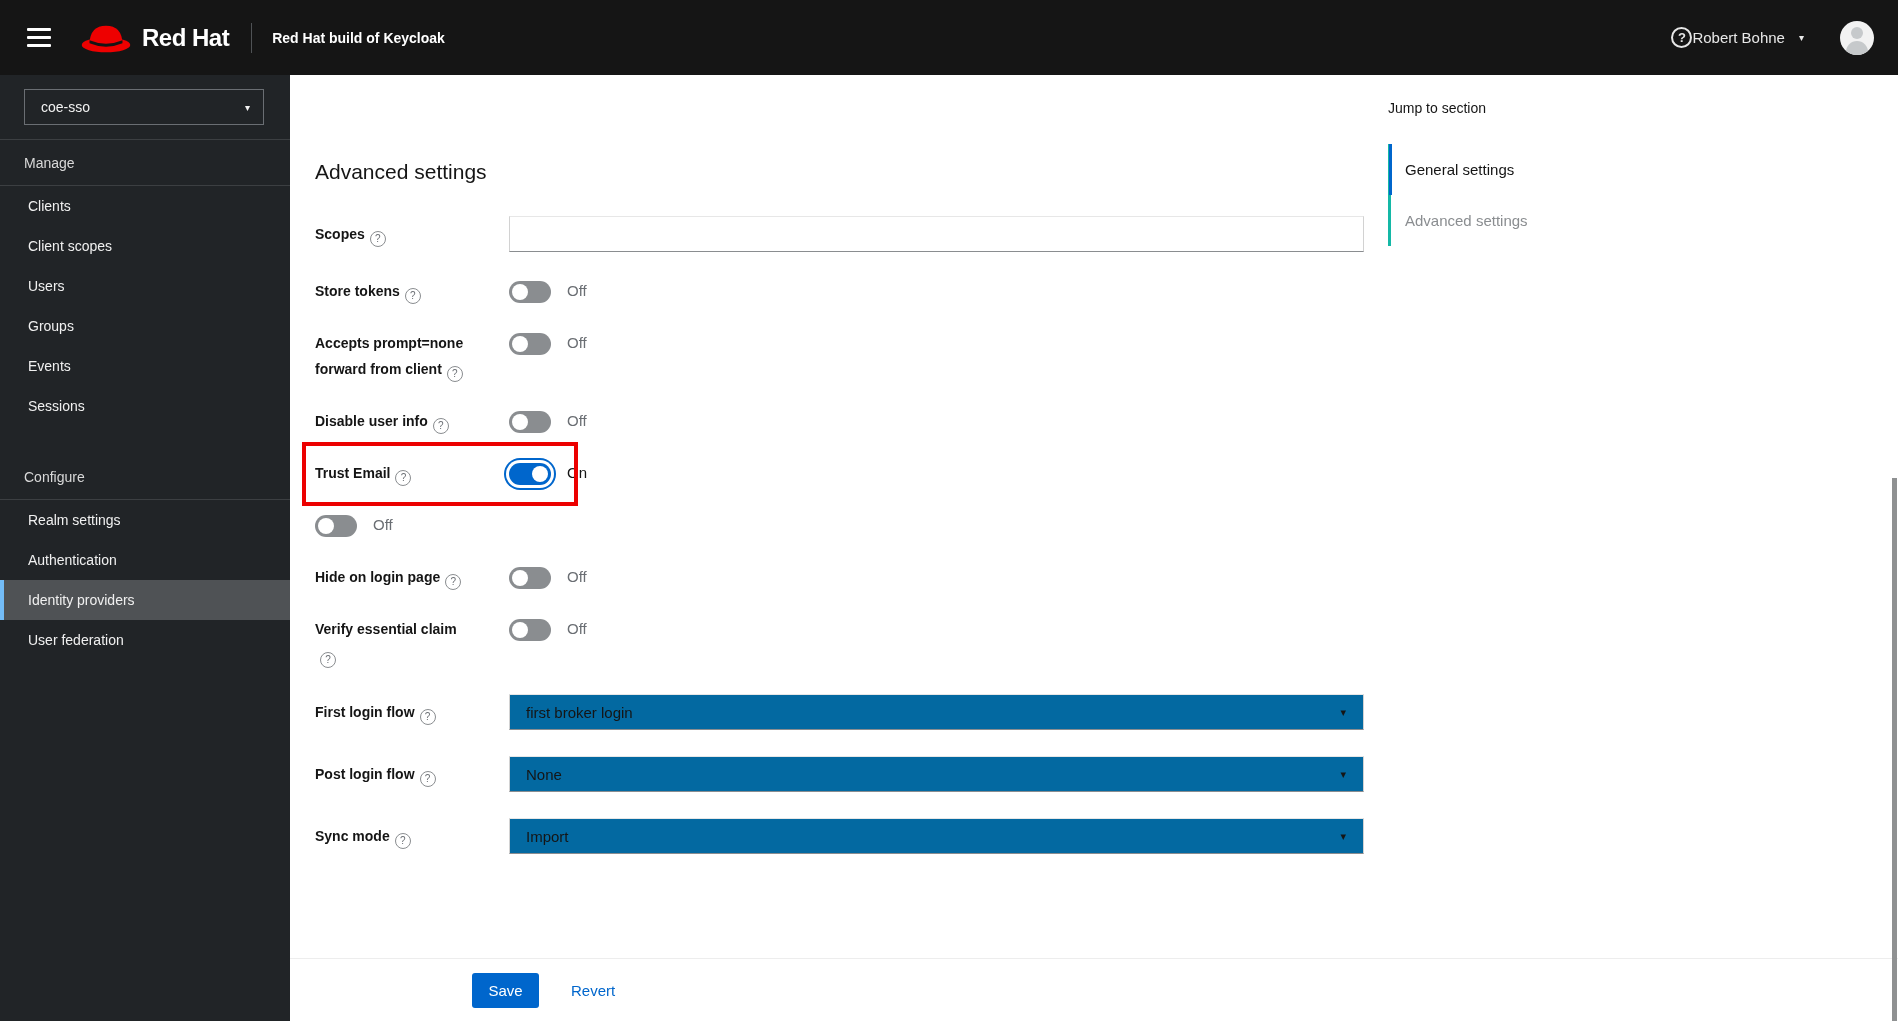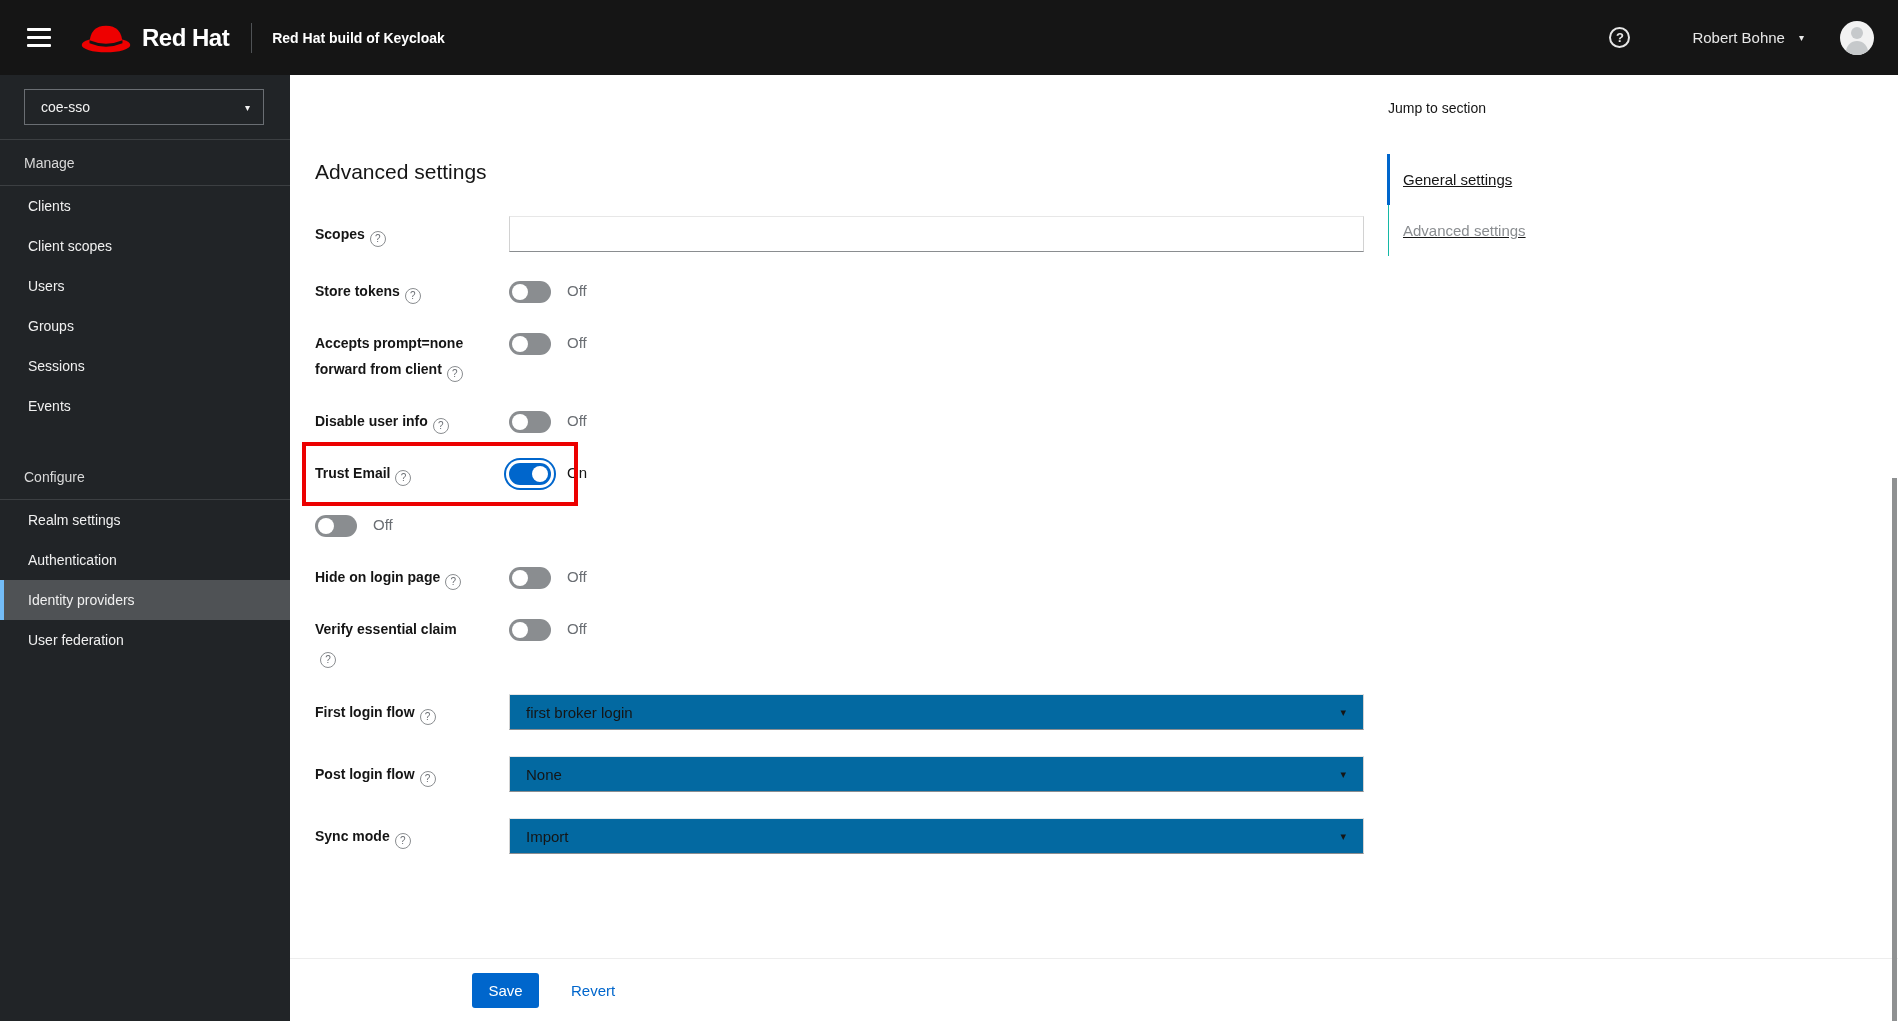--- a/index.html
+++ b/index.html
@@ -21,21 +21,21 @@
   .brand svg { width:52px; height:36px; }
   .brand-text { color:#fff; font-size:24px; font-weight:700; margin-left:10px; letter-spacing:-0.5px; }
   .header-divider { width:1px; height:30px; background:#4f5255; margin:0 20px 0 22px; }
   .product-title { color:#fff; font-size:14px; font-weight:700; }
   .header-right { margin-left:auto; display:flex; align-items:center; margin-right:24px; }
   .help-icon {
     width:21px; height:21px; border:2px solid #e6e6e6; border-radius:50%;
     color:#e6e6e6; font-size:13px; font-weight:700; display:flex; align-items:center;
     justify-content:center; cursor:pointer;
   }
-  .user-menu { display:flex; align-items:center; margin-left:62px; cursor:pointer; }
+  .user-menu { display:flex; align-items:center; cursor:pointer; }
   .user-name { color:#e8e8e8; font-size:15px; }
   .user-caret { color:#e8e8e8; font-size:10px; margin-left:14px; }
   .avatar {
     width:34px; height:34px; border-radius:50%; background:#f2f2f2;
     margin-left:36px; position:relative; overflow:hidden; cursor:pointer;
   }
   .avatar .head { position:absolute; width:12px; height:12px; border-radius:50%; background:#c6c9cb; left:11px; top:6px; }
   .avatar .body { position:absolute; width:22px; height:14px; border-radius:11px 11px 0 0; background:#c6c9cb; left:6px; top:20px; }
 
   
@@ -101,22 +101,22 @@
   .switch-state.off { color:#6a6e73; }
   .switch-state.on { color:#151515; }
 
   .highlight-box {
     position:absolute; left:-13px; top:-18px; width:276px; height:64px;
     border:4px solid #ec0000; pointer-events:none;
   }
 
   
   .jump-panel { position:absolute; top:100px; left:1388px; width:220px; z-index:10; }
-  .jump-title { font-size:14px; color:#151515; margin-bottom:38px; }
-  .jump-list { list-style:none; border-left:1px solid #14b8a6;text-decoration:underline; }
+  .jump-title { font-size:14px; color:#151515; margin-bottom:28px; }
+  .jump-list { list-style:none; border-left:3px solid #14b8a6; }
   .jump-item { position:relative; padding:17px 0 17px 14px; font-size:15px; cursor:pointer; color:#8a8d90; }
   .jump-item.active { color:#151515; }
   .jump-item.active::before { content:""; position:absolute; left:-2px; top:0; bottom:0; width:3px; background:#0066cc; }
 
   
   .footer-bar {
     position:absolute; left:290px; right:0; bottom:0; height:63px;
     background:#fff; border-top:1px solid #ededed; display:flex; align-items:center; z-index:15;
   }
   .save-btn {
@@ -167,22 +167,22 @@
     <span class="caret">▾</span>
   </div>
   <div class="side-divider"></div>
   <nav id="side-nav">
       <div class="nav-group">
         <div class="nav-group-title">Manage</div>
         <div class="nav-item">Clients</div>
         <div class="nav-item">Client scopes</div>
         <div class="nav-item">Users</div>
         <div class="nav-item">Groups</div>
+        <div class="nav-item">Events</div>
         <div class="nav-item">Sessions</div>
-        <div class="nav-item">Events</div>
       </div>
       <div class="nav-group">
         <div class="nav-group-title">Configure</div>
         <div class="nav-item">Realm settings</div>
         <div class="nav-item">Authentication</div>
         <div class="nav-item active">Identity providers</div>
         <div class="nav-item">User federation</div>
       </div>
     </nav>
 </div>

